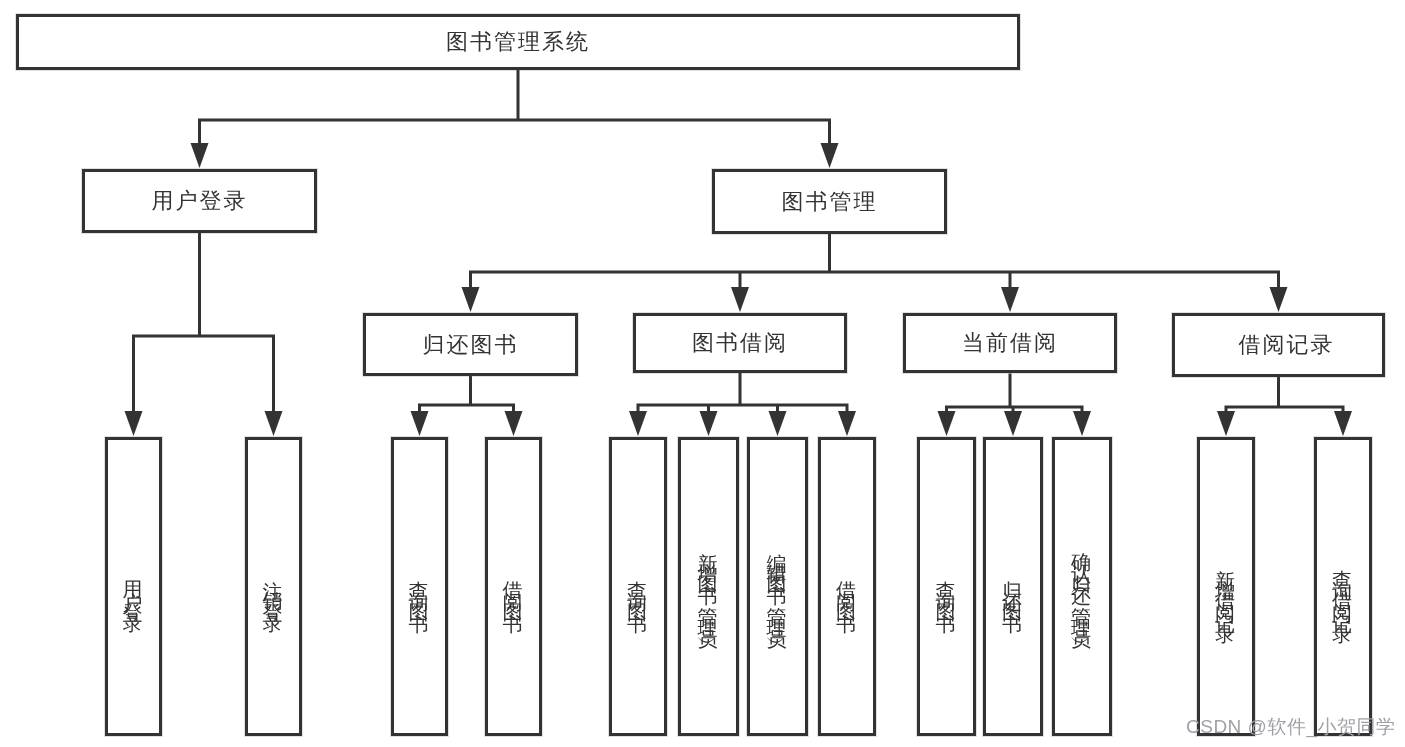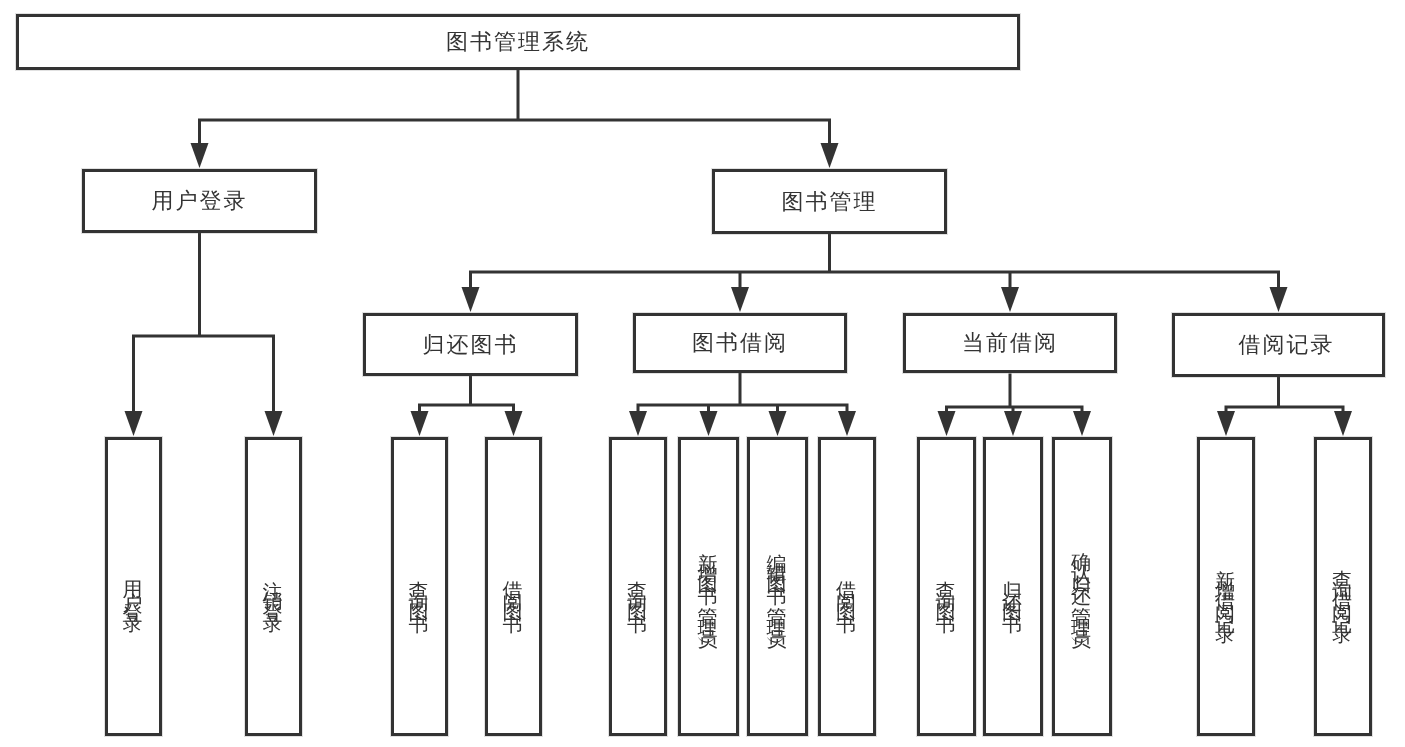--- a/index.html
+++ b/index.html
@@ -63,13 +63,14 @@
       <div class="node v" style="left: 609px; top: 437px; width: 58px; height: 299px; letter-spacing: 11px;">查询图书</div>
       <div class="node v" style="left: 678px; top: 437px; width: 61px; height: 299px; letter-spacing: 11px;">新增图书（管理员）</div>
       <div class="node v" style="left: 747px; top: 437px; width: 61px; height: 299px; letter-spacing: 11px;">编辑图书（管理员）</div>
       <div class="node v" style="left: 818px; top: 437px; width: 58px; height: 299px; letter-spacing: 11px;">借阅图书</div>
       <div class="node v" style="left: 917px; top: 437px; width: 59px; height: 299px; letter-spacing: 11px;">查询图书</div>
       <div class="node v" style="left: 983px; top: 437px; width: 60px; height: 299px; letter-spacing: 11px;">归还图书</div>
       <div class="node v" style="left: 1052px; top: 437px; width: 60px; height: 299px; letter-spacing: 11px;">确认归还（管理员）</div>
       <div class="node v" style="left: 1197px; top: 437px; width: 58px; height: 299px; letter-spacing: 11px;">新增借阅记录</div>
       <div class="node v" style="left: 1314px; top: 437px; width: 58px; height: 299px; letter-spacing: 11px;">查询借阅记录</div>
     </div>
+  <div class="watermark">CSDN @软件_小贺同学</div>
 </div>
 
 </body></html>

